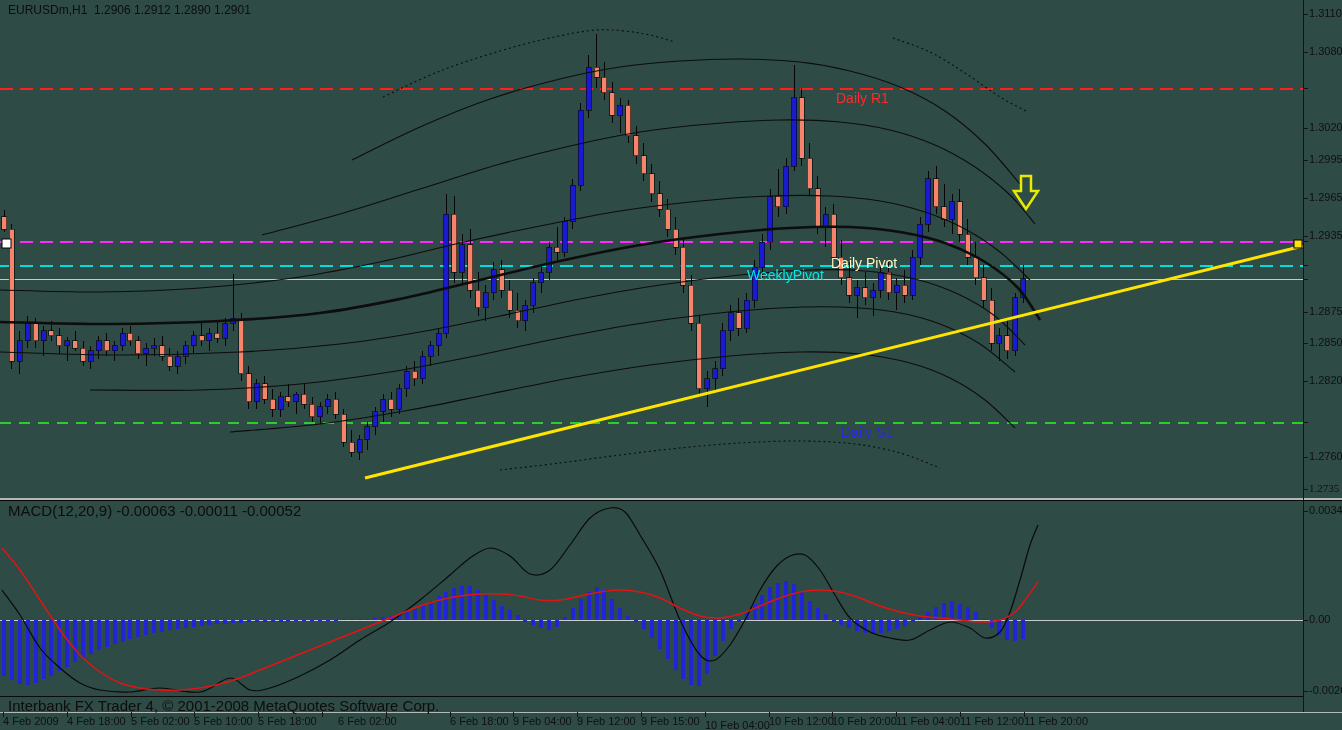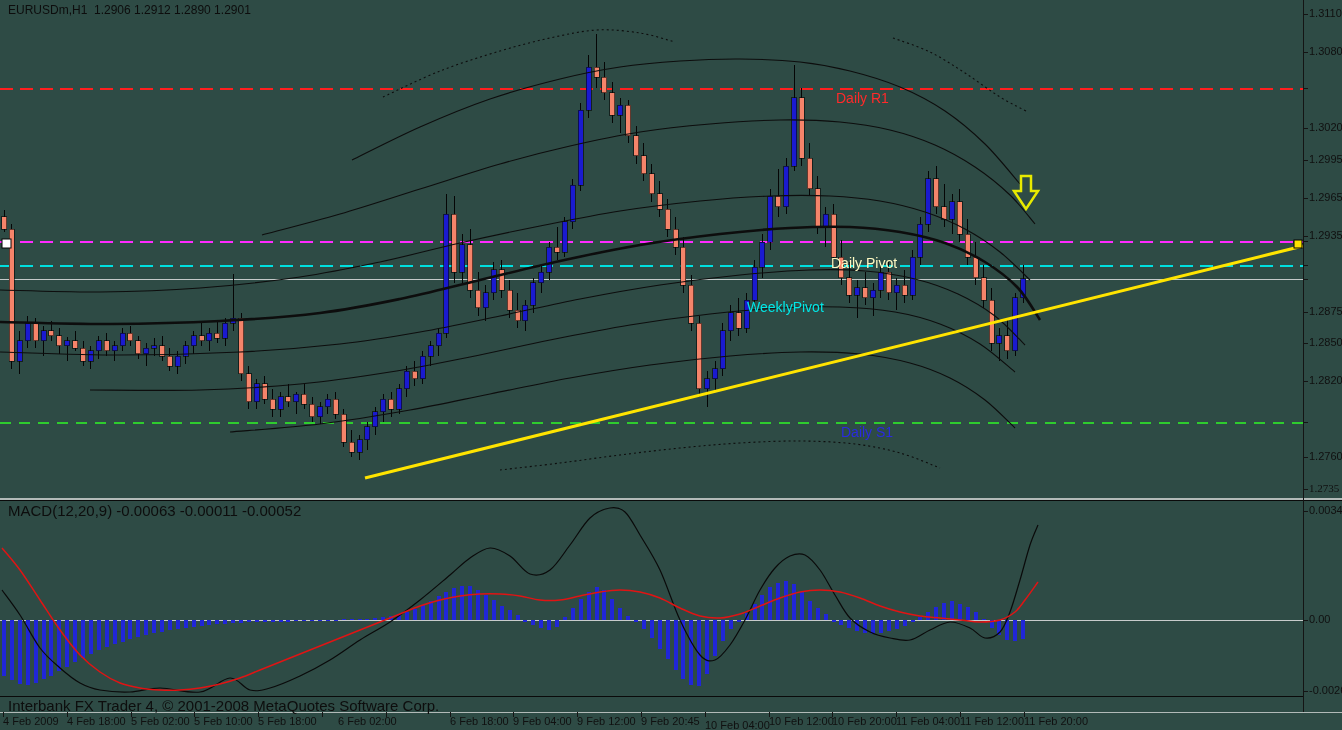--- a/index.html
+++ b/index.html
@@ -509,27 +509,27 @@
       <div class="lbl tlbl" style="left: 3px; top: 4px;">4 Feb 2009</div>
       <div class="lbl tlbl" style="left: 67px; top: 4px;">4 Feb 18:00</div>
       <div class="lbl tlbl" style="left: 131px; top: 4px;">5 Feb 02:00</div>
       <div class="lbl tlbl" style="left: 194px; top: 4px; text-align: right;">5 Feb 10:00</div>
       <div class="lbl tlbl" style="left: 258px; top: 4px;">5 Feb 18:00</div>
       <div class="lbl tlbl" style="left: 322px; top: 4px; margin-left: 16px;">6 Feb 02:00</div>
       <div class="lbl tlbl" style="left: 386px; top: 20px;">6 Feb 10:00</div>
       <div class="lbl tlbl" style="left: 450px; top: 4px;">6 Feb 18:00</div>
       <div class="lbl tlbl" style="left: 513px; top: 4px;">9 Feb 04:00</div>
       <div class="lbl tlbl" style="left: 577px; top: 4px;">9 Feb 12:00</div>
-      <div class="lbl tlbl" style="left: 641px; top: 4px;">9 Feb 20:45</div>
+      <div class="lbl tlbl" style="left: 641px; top: 4px;">9 Feb 15:00</div>
       <div class="lbl tlbl" style="left: 705px; top: 8px;">10 Feb 04:00</div>
       <div class="lbl tlbl" style="left: 769px; top: 4px;">10 Feb 12:00</div>
       <div class="lbl tlbl" style="left: 832px; top: 4px;">10 Feb 20:00</div>
       <div class="lbl tlbl" style="left: 896px; top: 4px;">11 Feb 04:00</div>
       <div class="lbl tlbl" style="left: 960px; top: 4px;">11 Feb 12:00</div>
       <div class="lbl tlbl" style="left: 1024px; top: 4px;">11 Feb 20:00</div>
     </div>
   <div id="piv-labels" style="position:absolute;left:0;top:0;">
       <div class="lbl pivlbl" style="left: 836px; top: 91px; color: rgb(255, 42, 42);">Daily R1</div>
       <div class="lbl pivlbl" style="left: 831px; top: 256px; color: #fef9c3;">Daily Pivot</div>
-      <div class="lbl pivlbl" style="left: 747px; top: 268px; color: rgb(0, 232, 232); margin-top: 32px;">WeeklyPivot</div>
+      <div class="lbl pivlbl" style="left: 747px; top: 268px; color: rgb(0, 232, 232);">WeeklyPivot</div>
       <div class="lbl pivlbl" style="left: 841px; top: 425px; color: rgb(42, 42, 224);">Daily S1</div>
     </div>
 </div>
 
 </body></html>

